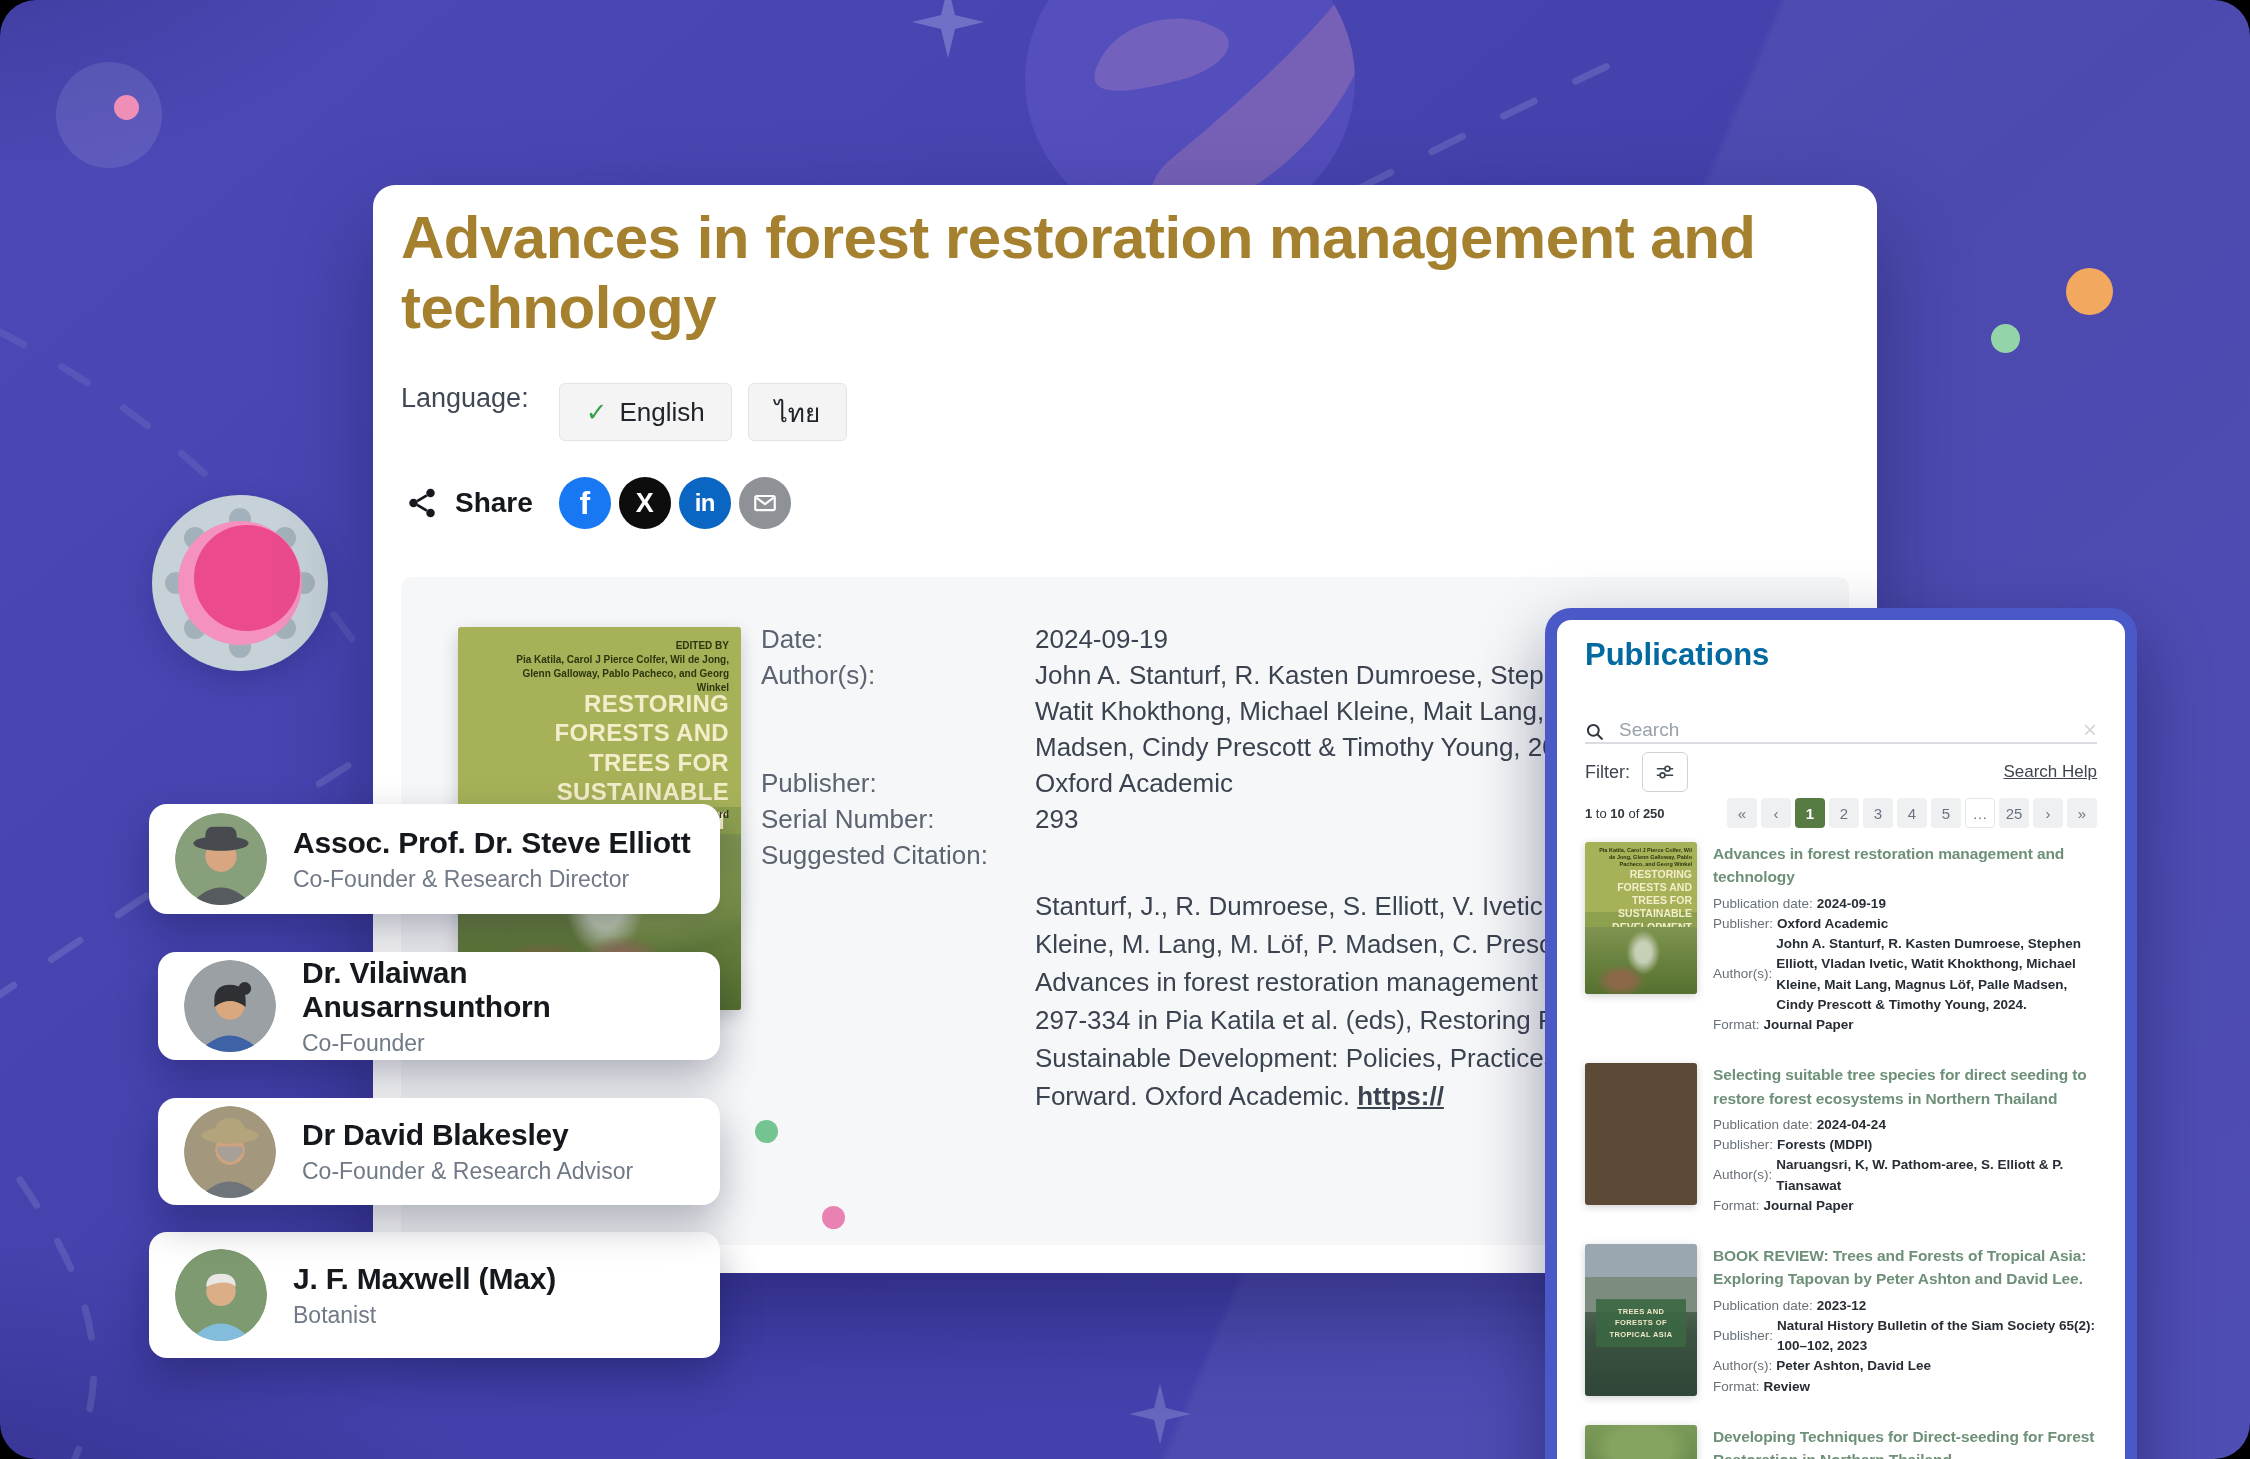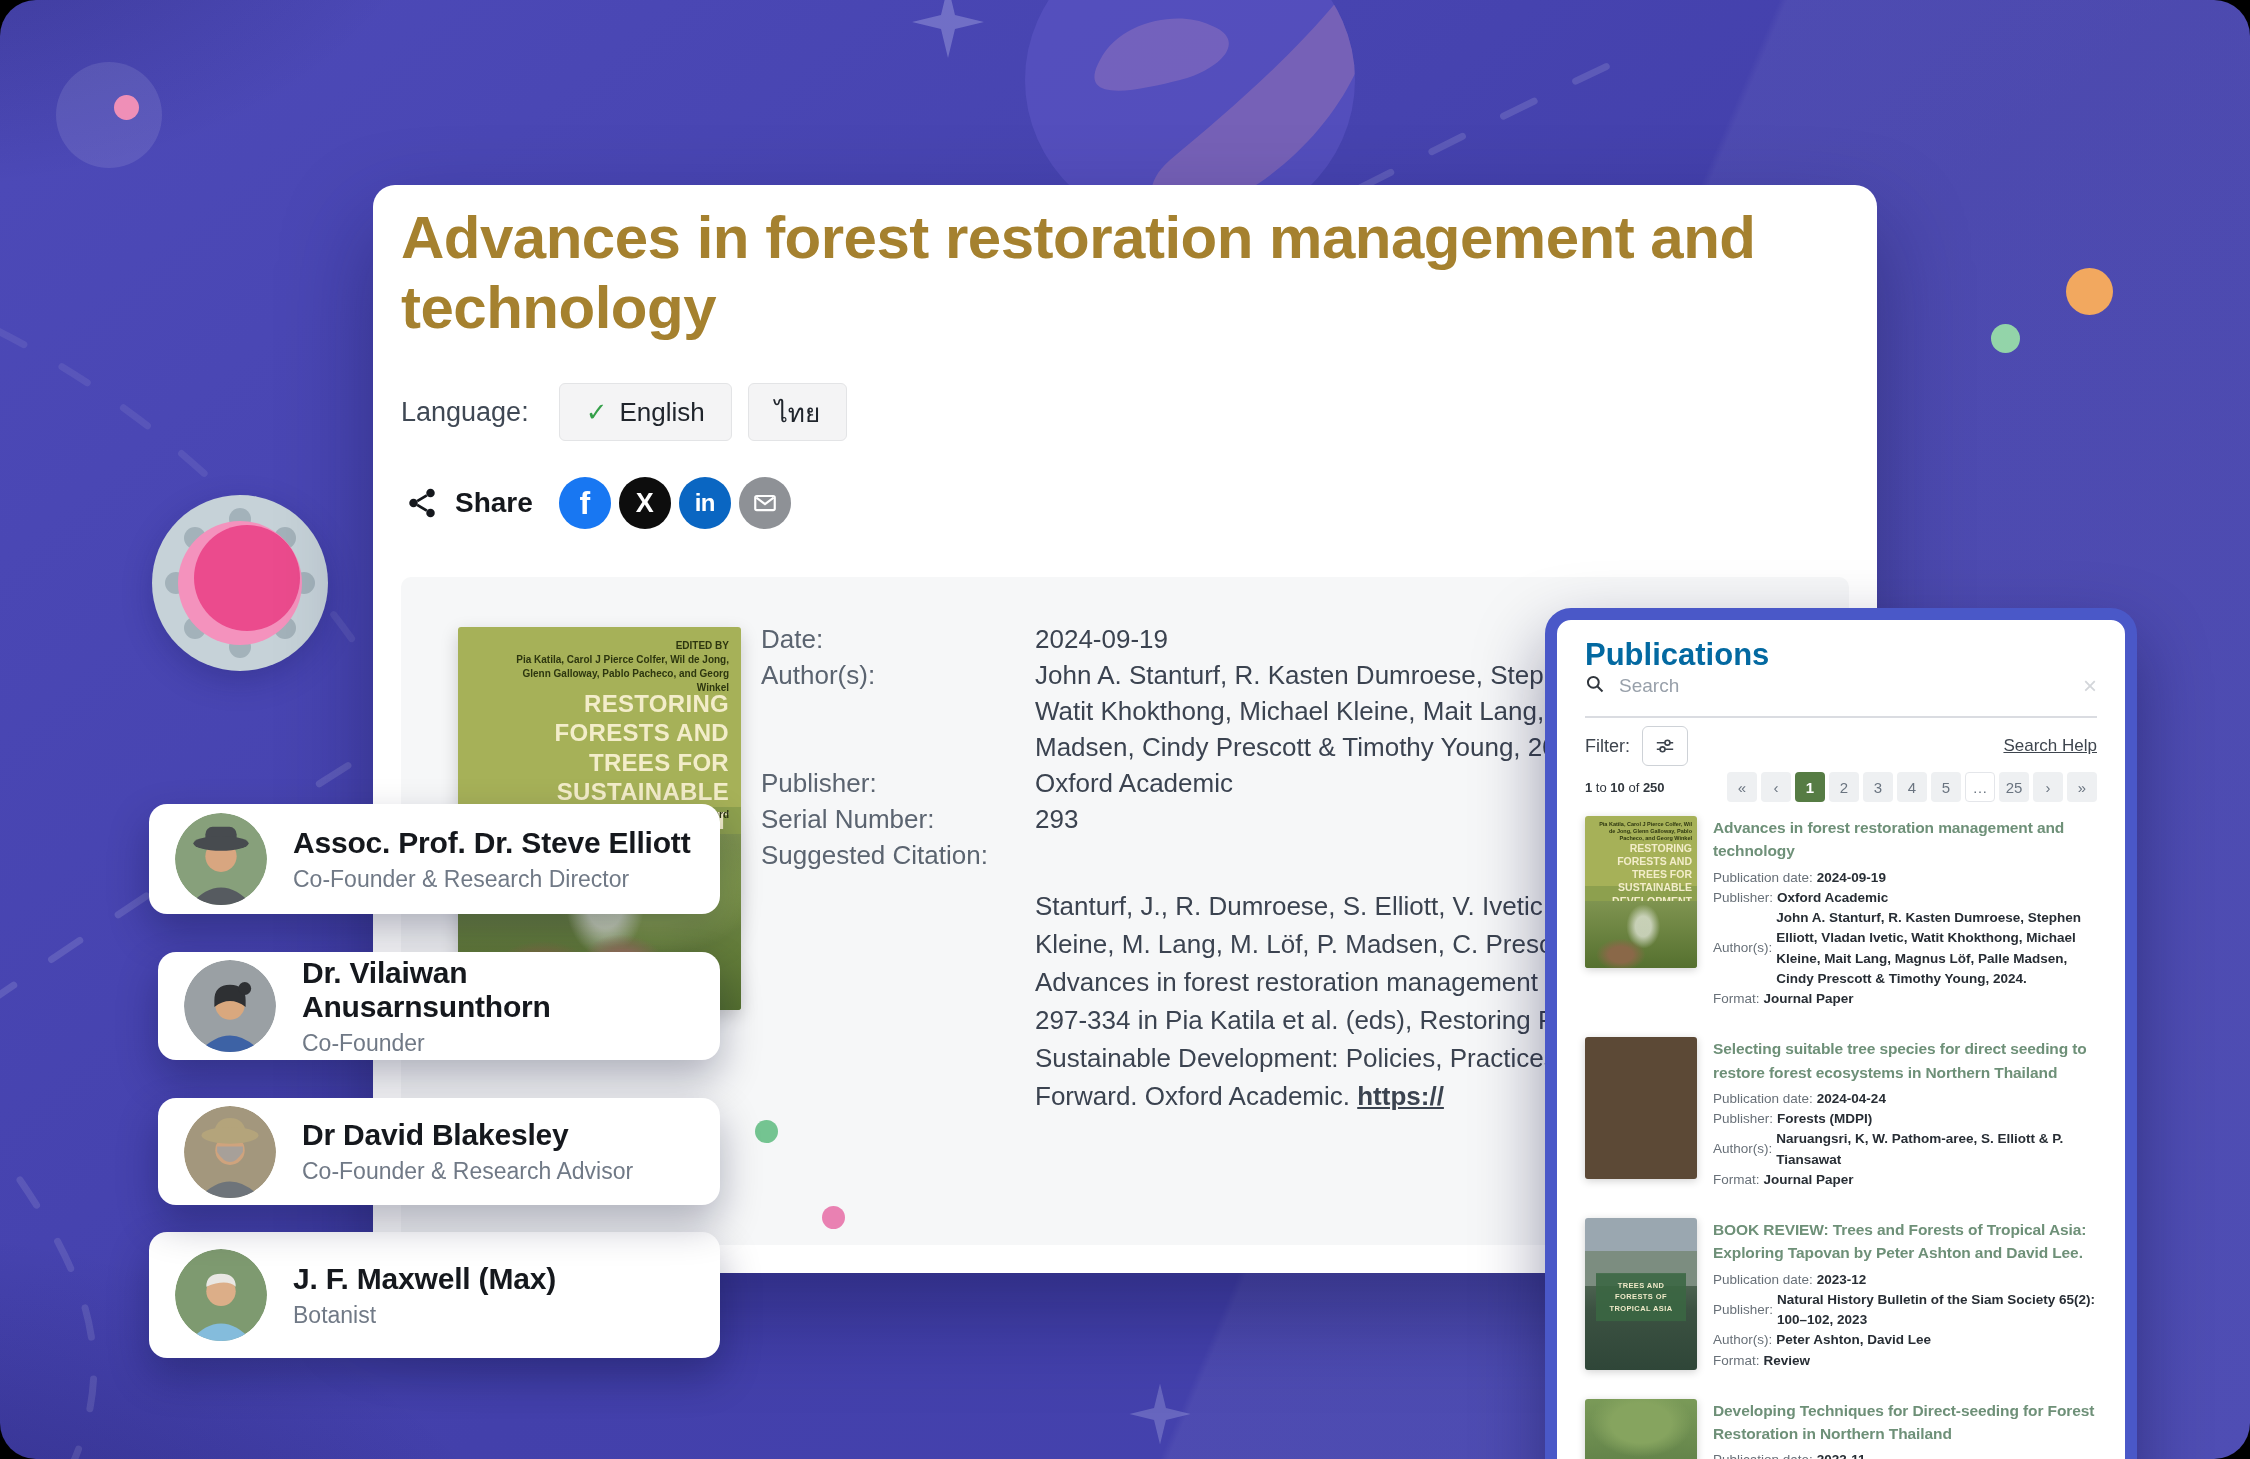--- a/index.html
+++ b/index.html
@@ -23,21 +23,21 @@
   .porthole{position:absolute;left:152px;top:495px;width:176px;height:176px;border-radius:50%;
     background:#c6d2d8;box-shadow:0 10px 30px rgba(20,20,80,.25);z-index:1;}
   .port-dot{position:absolute;width:22px;height:22px;border-radius:50%;background:#a3b2ba;}
   .port-inner{position:absolute;left:26px;top:26px;width:124px;height:124px;border-radius:50%;background:#f492bd;overflow:hidden;}
   .port-core{position:absolute;left:16px;top:4px;width:106px;height:106px;border-radius:50%;background:#eb4b8d;}
   
   .main-card{position:absolute;left:373px;top:185px;width:1504px;height:1088px;background:#fff;border-radius:22px;
     box-shadow:0 40px 90px rgba(12,12,60,.38);z-index:10;}
   .m-title{position:absolute;left:28px;top:18px;width:1360px;font-size:60px;line-height:1.17;font-weight:700;
     color:#a5812f;letter-spacing:-.5px;}
-  .lang-row{position:absolute;left:28px;top:198px;display:flex;align-items:center;}
+  .lang-row{position:absolute;left:28px;top:198px;display:flex;}
   .lang-label{font-size:27px;color:#3f4854;margin-right:30px;}
   .lang-btn{display:inline-flex;align-items:center;justify-content:center;height:56px;padding:0 26px;margin-right:16px;
     background:#f4f4f5;border:1px solid #e3e4e6;border-radius:6px;font-size:26px;color:#20252c;cursor:pointer;}
   .lang-check{color:#35a04a;margin-right:12px;font-size:26px;}
   .share-row{position:absolute;left:32px;top:292px;display:flex;align-items:center;}
   .share-label{font-size:28px;font-weight:600;color:#15181d;margin-left:16px;margin-right:26px;}
   .soc{width:52px;height:52px;border-radius:50%;margin-right:8px;display:flex;align-items:center;justify-content:center;
     color:#fff;cursor:pointer;}
   .soc-fb{background:#1877f2;font-size:32px;font-weight:700;}
   .soc-x{background:#0d0d0d;font-size:27px;font-weight:800;}
@@ -78,21 +78,21 @@
   .avatar{width:92px;height:92px;border-radius:50%;overflow:hidden;flex:none;}
   .tc-text{margin-left:26px;}
   .tc-name{font-size:30px;font-weight:600;color:#15181d;letter-spacing:-.2px;}
   .tc-role{font-size:23px;color:#707986;margin-top:6px;}
   
   .pub-panel{position:absolute;left:1545px;top:608px;width:592px;height:900px;background:#fff;
     border:12px solid #4a58c8;border-radius:26px;box-sizing:border-box;z-index:50;
     box-shadow:0 30px 70px rgba(10,10,55,.40);overflow:hidden;}
   .pub-inner{padding:18px 28px 0 28px;}
   .pub-h{font-size:31px;font-weight:700;color:#0369a1;line-height:34px;}
-  .search-row{margin-top:2px;height:42px;display:flex;align-items:flex-start;border-bottom:2px solid #dadce1;}
+  .search-row{margin-top:28px;height:42px;display:flex;align-items:flex-end;border-bottom:2px solid #dadce1;}
   .search-input{flex:1;border:0;outline:none;font-size:19px;color:#30363d;margin-left:12px;font-family:inherit;background:transparent;}
   .search-input::placeholder{color:#98a0aa;}
   .clear-x{font-size:24px;color:#d3d6da;cursor:pointer;line-height:1;}
   .filter-row{margin-top:8px;height:40px;display:flex;align-items:center;}
   .filter-label{font-size:18px;color:#3e454e;}
   .filter-btn{width:44px;height:38px;margin-left:12px;border:1.5px solid #ced2d7;border-radius:6px;background:#fff;
     display:flex;align-items:center;justify-content:center;cursor:pointer;}
   .search-help{margin-left:auto;font-size:17px;color:#3e454e;text-decoration:underline;cursor:pointer;}
   .pager-row{margin-top:6px;height:30px;display:flex;align-items:center;}
   .range-info{font-size:13px;color:#30363d;white-space:nowrap;}

